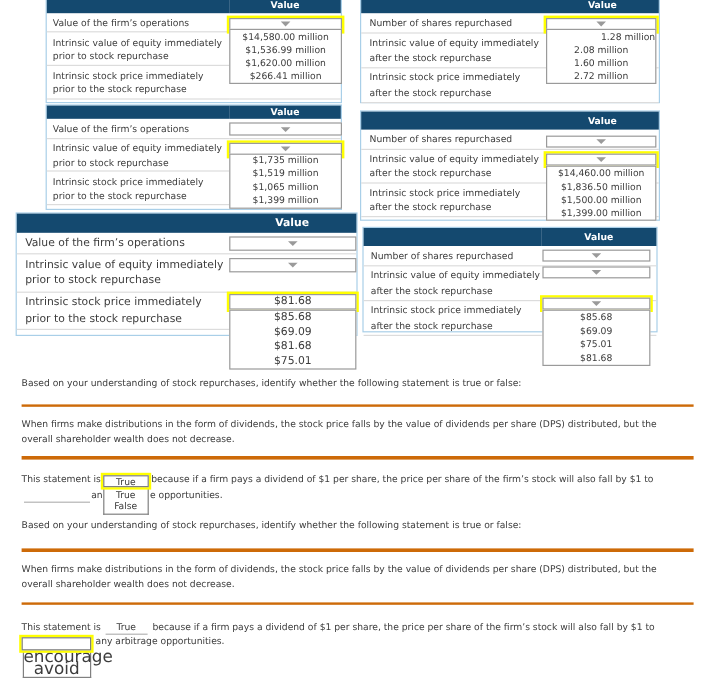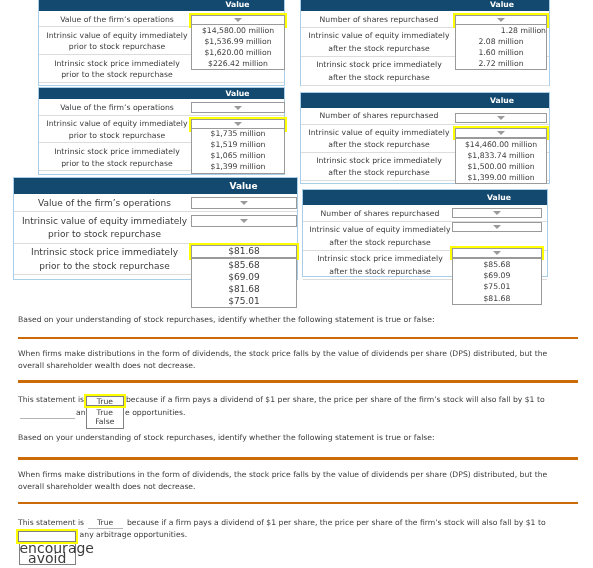--- a/index.html
+++ b/index.html
@@ -5,21 +5,21 @@
   * { box-sizing: border-box; }
   html,body { margin:0; padding:0; }
   body { width:593px; height:568px; background:#fff;
          font-family:"DejaVu Sans", sans-serif; overflow:hidden; position:relative; }
   .panel { position:absolute; border:1px solid #a9cfe8; background:#fff; }
   .vt { width:100%; border-collapse:collapse; table-layout:fixed; border-spacing:0; }
   .vt th { background:#14496f; color:#fff; font-weight:bold; text-align:center;
            padding:0; line-height:1; vertical-align:middle; }
   .vt td { vertical-align:top; color:#3c3c3c; padding:0; }
   .rowsep td { border-bottom:1px solid #dcdcdc; }
-  .vt td.lblcell { padding:2.5px 1px 1px 5px; line-height:11.7px;text-align:center; }
+  .vt td.lblcell { padding:2.5px 1px 1px 5px; line-height:11.7px; }
   .vt td.valcell { padding:0; }
   .selbox { border:1px solid #9a9a9a; background:#fff; position:absolute; z-index:20; }
   .caret { position:absolute; left:50%; top:50%;
         transform:translate(-50%,-50%); width:0; height:0;
         border-left:4px solid transparent; border-right:4px solid transparent;
         border-top:4px solid #9a9a9a; }
   .focusring { box-shadow:0 0 0 2px #ffff00; }
   .selval { text-align:center; color:#3c3c3c; }
   .popup { position:absolute; background:#fff; border:1px solid #9a9a9a;
         z-index:40; text-align:center; color:#3c3c3c; }
@@ -61,21 +61,21 @@
 </tbody>
     </table>
 </div>
 <div class="selbox focusring" style="left:191px; top:14.5px; width:94px; height:11px; font-size:7.7px;">
     <span class="caret"></span>
   </div>
 <div class="popup" style="left:191px; top:24.3px; width:94px; height:46.0px; font-size:7.7px;">
 <div style="height:11.0px; line-height:11.0px;">$14,580.00 million</div>
 <div style="height:11.0px; line-height:11.0px;">$1,536.99 million</div>
 <div style="height:11.0px; line-height:11.0px;">$1,620.00 million</div>
-<div style="height:11.0px; line-height:11.0px;">$226.42 million</div>
+<div style="height:11.0px; line-height:11.0px;">$266.41 million</div>
 </div>
 <div class="panel" style="left:300px; top:-2px; width:250px; height:87.5px;">
 <table class="vt" style="font-size:7.7px;">
 <colgroup>
         <col style="width:154px">
         <col>
       </colgroup>
 <tbody>
         <tr style="height:12px">
           <td style="background:#14496f"></td>
@@ -170,21 +170,21 @@
     </table>
 </div>
 <div class="selbox" style="left:455px; top:112.6px; width:92px; height:10.3px; font-size:7.7px;">
     <span class="caret"></span>
   </div>
 <div class="selbox focusring" style="left:455px; top:127.5px; width:92px; height:10.3px; font-size:7.7px;">
     <span class="caret"></span>
   </div>
 <div class="popup" style="left:455px; top:137.8px; width:92px; height:46.0px; font-size:7.7px;">
 <div style="height:11.0px; line-height:11.0px;">$14,460.00 million</div>
-<div style="height:11.0px; line-height:11.0px;">$1,833.74 million</div>
+<div style="height:11.0px; line-height:11.0px;">$1,836.50 million</div>
 <div style="height:11.0px; line-height:11.0px;">$1,500.00 million</div>
 <div style="height:11.0px; line-height:11.0px;">$1,399.00 million</div>
 </div>
 <div class="panel" style="left:13px; top:177px; width:285px; height:103px;">
 <table class="vt" style="font-size:9.0px;">
 <colgroup>
         <col style="width:176px">
         <col>
       </colgroup>
 <tbody>

